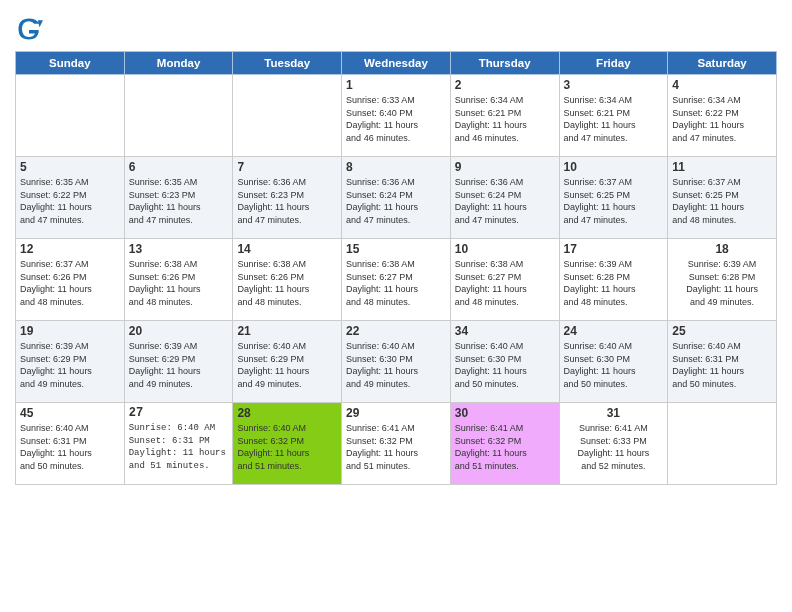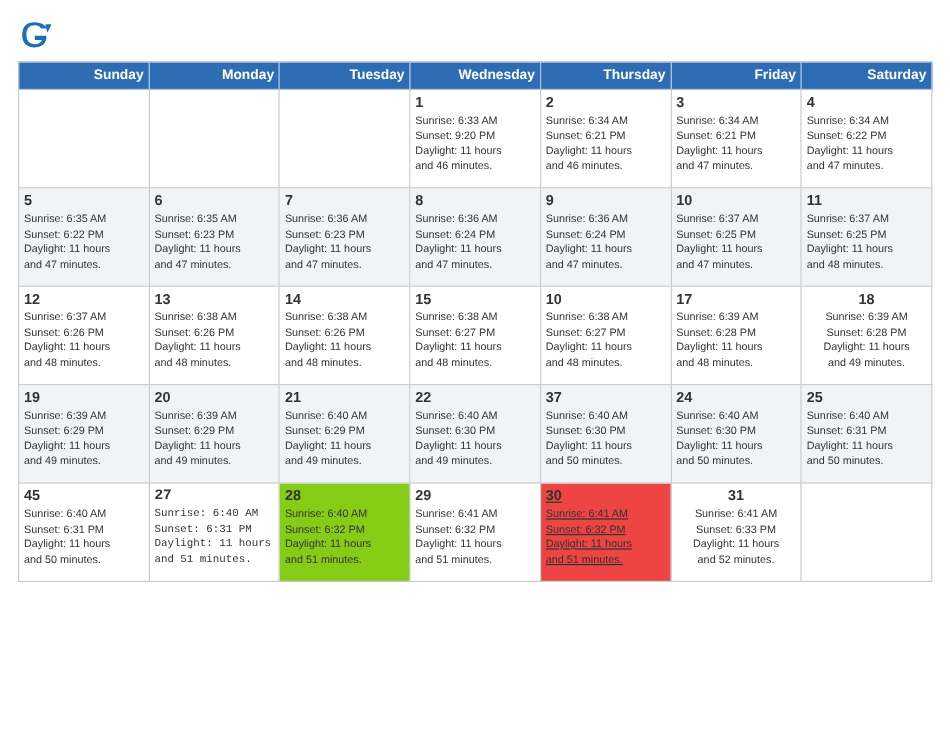--- a/index.html
+++ b/index.html
@@ -55,21 +55,21 @@
       width: 100%;
       border-collapse: collapse;
       table-layout: fixed;
     }
     .calendar th {
       background: #2e6db4;
       color: #fff;
       font-size: 11.5px;
       font-weight: bold;
       padding: 5px 4px;
-      text-align: right;
+      text-align: center;
       border: 1px solid #aac3e0;
     }
     .calendar td {
       border: 1px solid #ccc;
       vertical-align: top;
       padding: 3px 4px;
       font-size: 9.5px;
       color: #333;
       height: 82px;
       background: #fff;
@@ -129,21 +129,21 @@
         </tr>
     </thead>
     <tbody id="calendar-body">
     <tr>
           <td class="empty"></td>
           <td class="empty"></td>
           <td class="empty"></td>
           <td style="background: rgb(255, 255, 255);">
             <span class="day-num">1</span>
             <div class="day-info" style="white-space: pre-line;">Sunrise: 6:33 AM
-Sunset: 9:20 PM
+Sunset: 6:40 PM
 Daylight: 11 hours
 and 46 minutes.</div>
           </td>
           <td style="background: rgb(255, 255, 255);">
             <span class="day-num">2</span>
             <div class="day-info" style="white-space: pre-line;">Sunrise: 6:34 AM
 Sunset: 6:21 PM
 Daylight: 11 hours
 and 46 minutes.</div>
           </td>
@@ -287,21 +287,21 @@
 and 49 minutes.</div>
           </td>
           <td style="background: rgb(240, 244, 248);">
             <span class="day-num">22</span>
             <div class="day-info" style="white-space: pre-line;">Sunrise: 6:40 AM
 Sunset: 6:30 PM
 Daylight: 11 hours
 and 49 minutes.</div>
           </td>
           <td style="background: rgb(240, 244, 248);">
-            <span class="day-num">37</span>
+            <span class="day-num">34</span>
             <div class="day-info" style="white-space: pre-line;">Sunrise: 6:40 AM
 Sunset: 6:30 PM
 Daylight: 11 hours
 and 50 minutes.</div>
           </td>
           <td style="background: rgb(240, 244, 248);">
             <span class="day-num">24</span>
             <div class="day-info" style="white-space: pre-line;">Sunrise: 6:40 AM
 Sunset: 6:30 PM
 Daylight: 11 hours
@@ -337,21 +337,21 @@
 Daylight: 11 hours
 and 51 minutes.</div>
           </td>
           <td style="background: rgb(255, 255, 255);">
             <span class="day-num">29</span>
             <div class="day-info" style="white-space: pre-line;">Sunrise: 6:41 AM
 Sunset: 6:32 PM
 Daylight: 11 hours
 and 51 minutes.</div>
           </td>
-          <td style="background: #ef4444; text-decoration: underline;">
+          <td style="background: #f0abfc;">
             <span class="day-num">30</span>
             <div class="day-info" style="white-space: pre-line;">Sunrise: 6:41 AM
 Sunset: 6:32 PM
 Daylight: 11 hours
 and 51 minutes.</div>
           </td>
           <td style="background: rgb(255, 255, 255); text-align: center;">
             <span class="day-num">31</span>
             <div class="day-info" style="white-space: pre-line;">Sunrise: 6:41 AM
 Sunset: 6:33 PM

